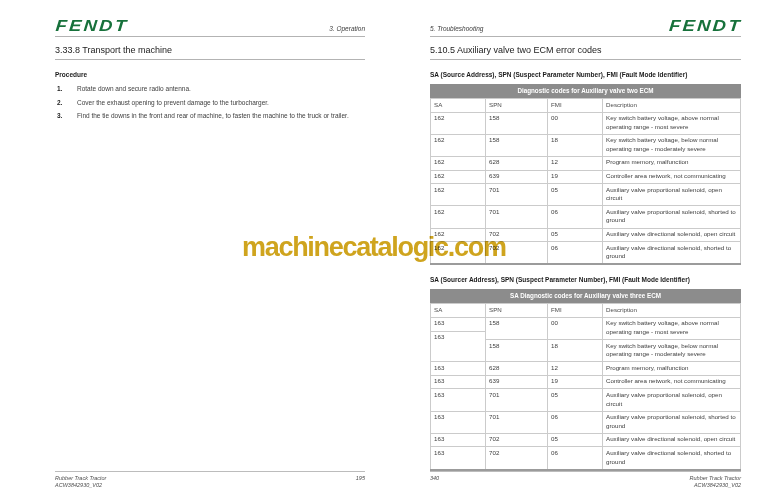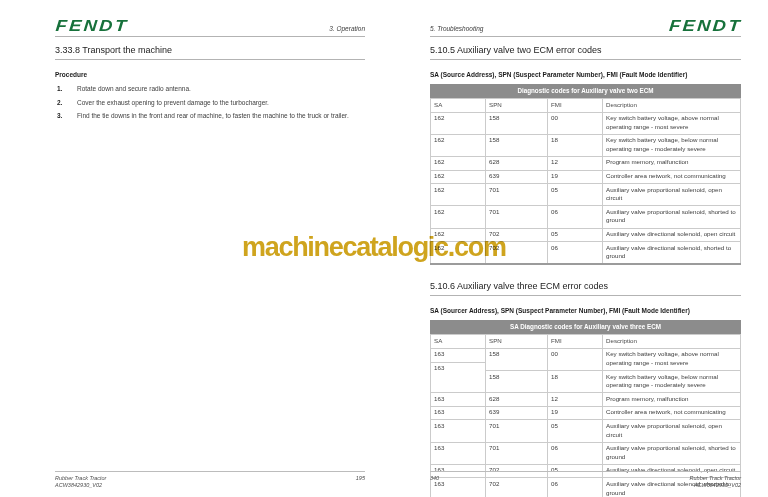--- a/index.html
+++ b/index.html
@@ -174,21 +174,20 @@
           <tr>
             <td class="c-sa">162</td>
             <td class="c-spn">702</td>
             <td class="c-fmi">06</td>
             <td class="c-desc">Auxiliary valve directional solenoid, shorted to ground</td>
           </tr>
         </tbody>
       </table>
     </div>
 
-  <div class="sec-title second">5.10.6  Auxiliary valve three ECM error codes</div>
   <div class="abbrev">SA (Sourcer Address), SPN (Suspect Parameter Number), FMI (Fault Mode Identifier)</div>
   <div class="tbl-wrap" id="table2">
       <div class="tbl-caption">SA Diagnostic codes for Auxiliary valve three ECM</div>
       <table class="tbl">
         <tbody>
           <tr>
             <td class="colhead c-sa">SA</td>
             <td class="colhead c-spn">SPN</td>
             <td class="colhead c-fmi">FMI</td>
             <td class="colhead c-desc">Description</td>

